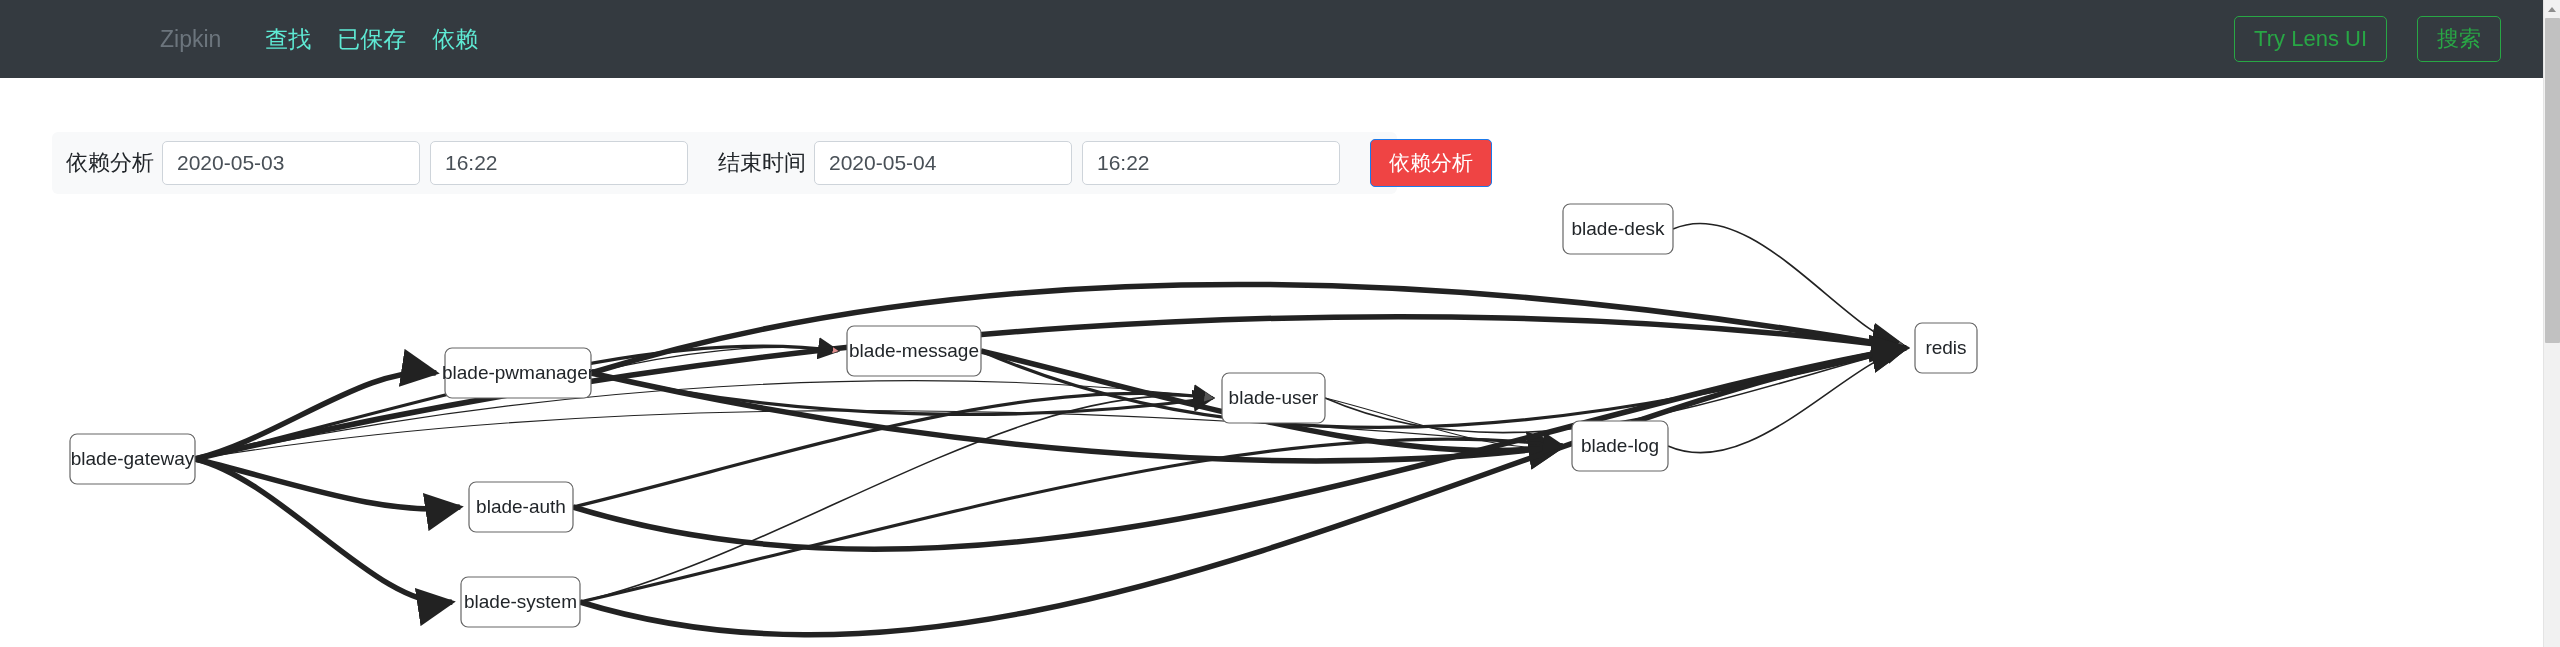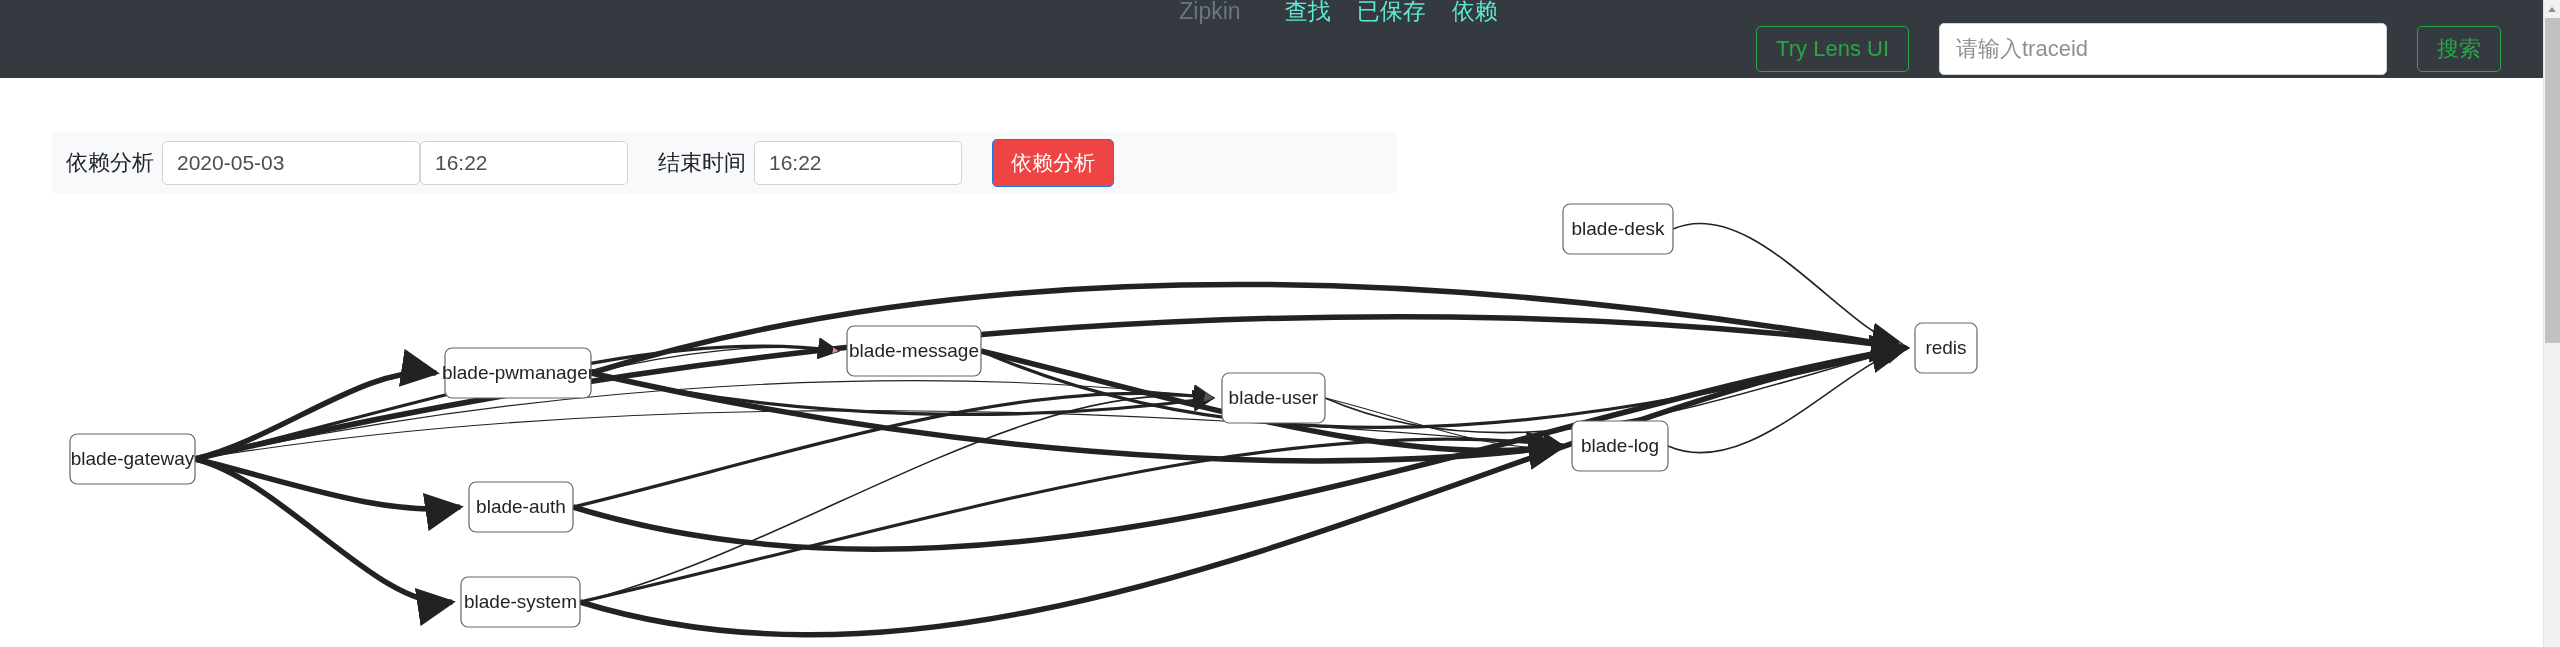--- a/index.html
+++ b/index.html
@@ -12,21 +12,20 @@
   }
 
   
   .navbar {
     position: absolute;
     left: 0; top: 0;
     width: 2543px; height: 78px;
     background: #343a40;
     display: flex;
     align-items: center;
-    flex-direction: column;
   }
   .nav-left {
     display: flex;
     align-items: center;
     margin-left: 160px;
     gap: 0px;
   }
   .brand {
     color: #6c757d;
     font-size: 23px;
@@ -125,22 +124,22 @@
     height: 44px;
     border: 1px solid #ced4da;
     border-radius: 5px;
     background: #ffffff;
     font-size: 21px;
     color: #495057;
     padding: 0 14px;
     font-family: "Liberation Sans", sans-serif;
     outline: none;
   }
-  .in-date { width: 258px; }
-  .in-time { width: 208px; margin-right: 30px; }
+  .in-date { width: 258px; margin-right: 10px; }
+  .in-time { width: 258px; margin-right: 30px; }
   .btn-primary {
     background: #ef4444;
     border: 1px solid #1a7aec;
     color: #ffffff;
     border-radius: 5px;
     font-size: 21px;
     padding: 10px 18px;
     white-space: nowrap;
     font-family: "Liberation Sans", sans-serif;
     line-height: 1.2;
@@ -173,35 +172,35 @@
 
 <div class="navbar">
   <div class="nav-left">
     <a class="brand" href="#">Zipkin</a>
     <a class="nav-link" href="#">查找</a>
     <a class="nav-link" href="#">已保存</a>
     <a class="nav-link" href="#">依赖</a>
   </div>
   <div class="nav-right">
     <button class="btn-outline-green">Try Lens UI</button>
-    <input class="traceid-input" type="text" placeholder="请输入traceid" style="">
     <button class="btn-outline-green">搜索</button>
   </div>
 </div>
 
 <div class="scrollbar">
   <div class="sb-up"></div>
   <div class="sb-thumb"></div>
 </div>
 
 <div class="filter-bar">
   <span class="filter-label">依赖分析</span>
   <input class="filter-input in-date" type="text" value="2020-05-03" style="">
   <input class="filter-input in-time" type="text" value="16:22" style="">
   <span class="filter-label">结束时间</span>
+  <input class="filter-input in-date" type="text" value="2020-05-04" style="">
   <input class="filter-input in-time" type="text" value="16:22" style="">
   <button class="btn-primary">依赖分析</button>
 </div>
 
 <div class="graph-wrap">
   <svg class="graph" id="dep-graph" width="2543" height="451">
     <defs>
       <marker id="arrow-dark" viewBox="0 0 10 10" refX="9" refY="5" markerWidth="7" markerHeight="7" orient="auto-start-reverse">
         <path d="M0,0 L10,5 L0,10 z" fill="#222222"></path>
       </marker>

